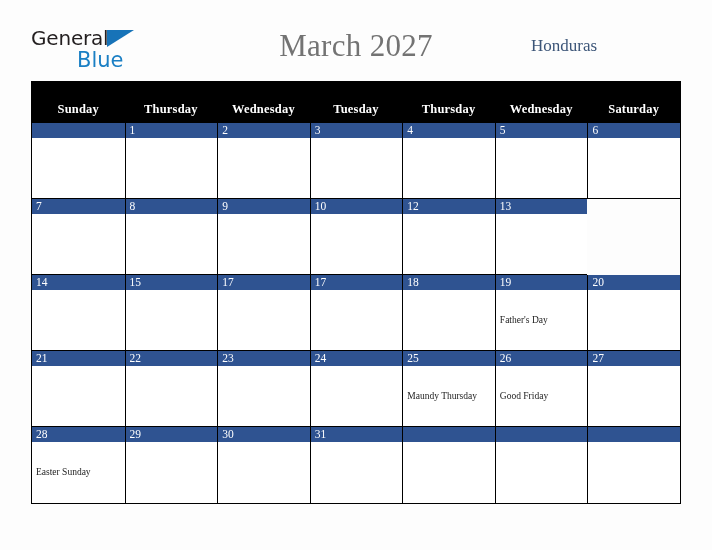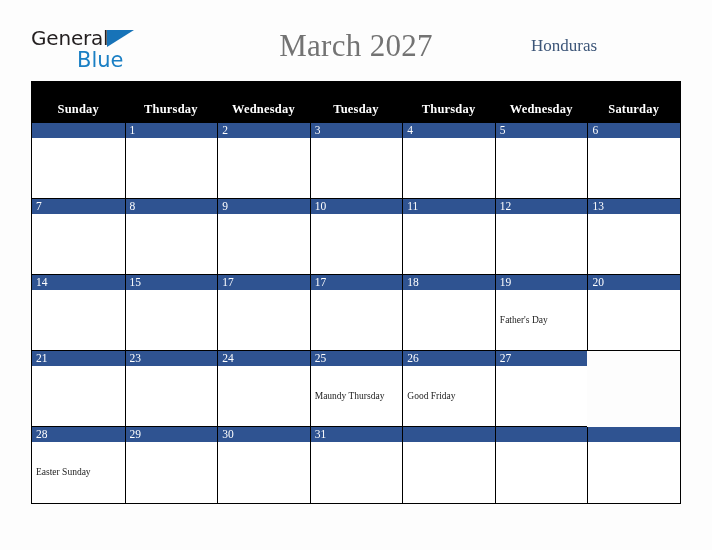--- a/index.html
+++ b/index.html
@@ -239,24 +239,20 @@
           </div>
           <div class="day-cell">
             <div class="date-bar">9</div>
             <div class="events"></div>
           </div>
           <div class="day-cell">
             <div class="date-bar">10</div>
             <div class="events"></div>
           </div>
           <div class="day-cell">
-            <div class="date-bar">11</div>
-            <div class="events"></div>
-          </div>
-          <div class="day-cell">
             <div class="date-bar">12</div>
             <div class="events"></div>
           </div>
           <div class="day-cell">
             <div class="date-bar">13</div>
             <div class="events"></div>
           </div>
         </div>
         <div class="week-row">
           <div class="day-cell">
@@ -289,20 +285,24 @@
             <div class="date-bar">20</div>
             <div class="events"></div>
           </div>
         </div>
         <div class="week-row">
           <div class="day-cell">
             <div class="date-bar">21</div>
             <div class="events"></div>
           </div>
           <div class="day-cell">
+            <div class="date-bar">22</div>
+            <div class="events"></div>
+          </div>
+          <div class="day-cell">
             <div class="date-bar">23</div>
             <div class="events"></div>
           </div>
           <div class="day-cell">
             <div class="date-bar">24</div>
             <div class="events"></div>
           </div>
           <div class="day-cell">
             <div class="date-bar">25</div>
             <div class="events">

